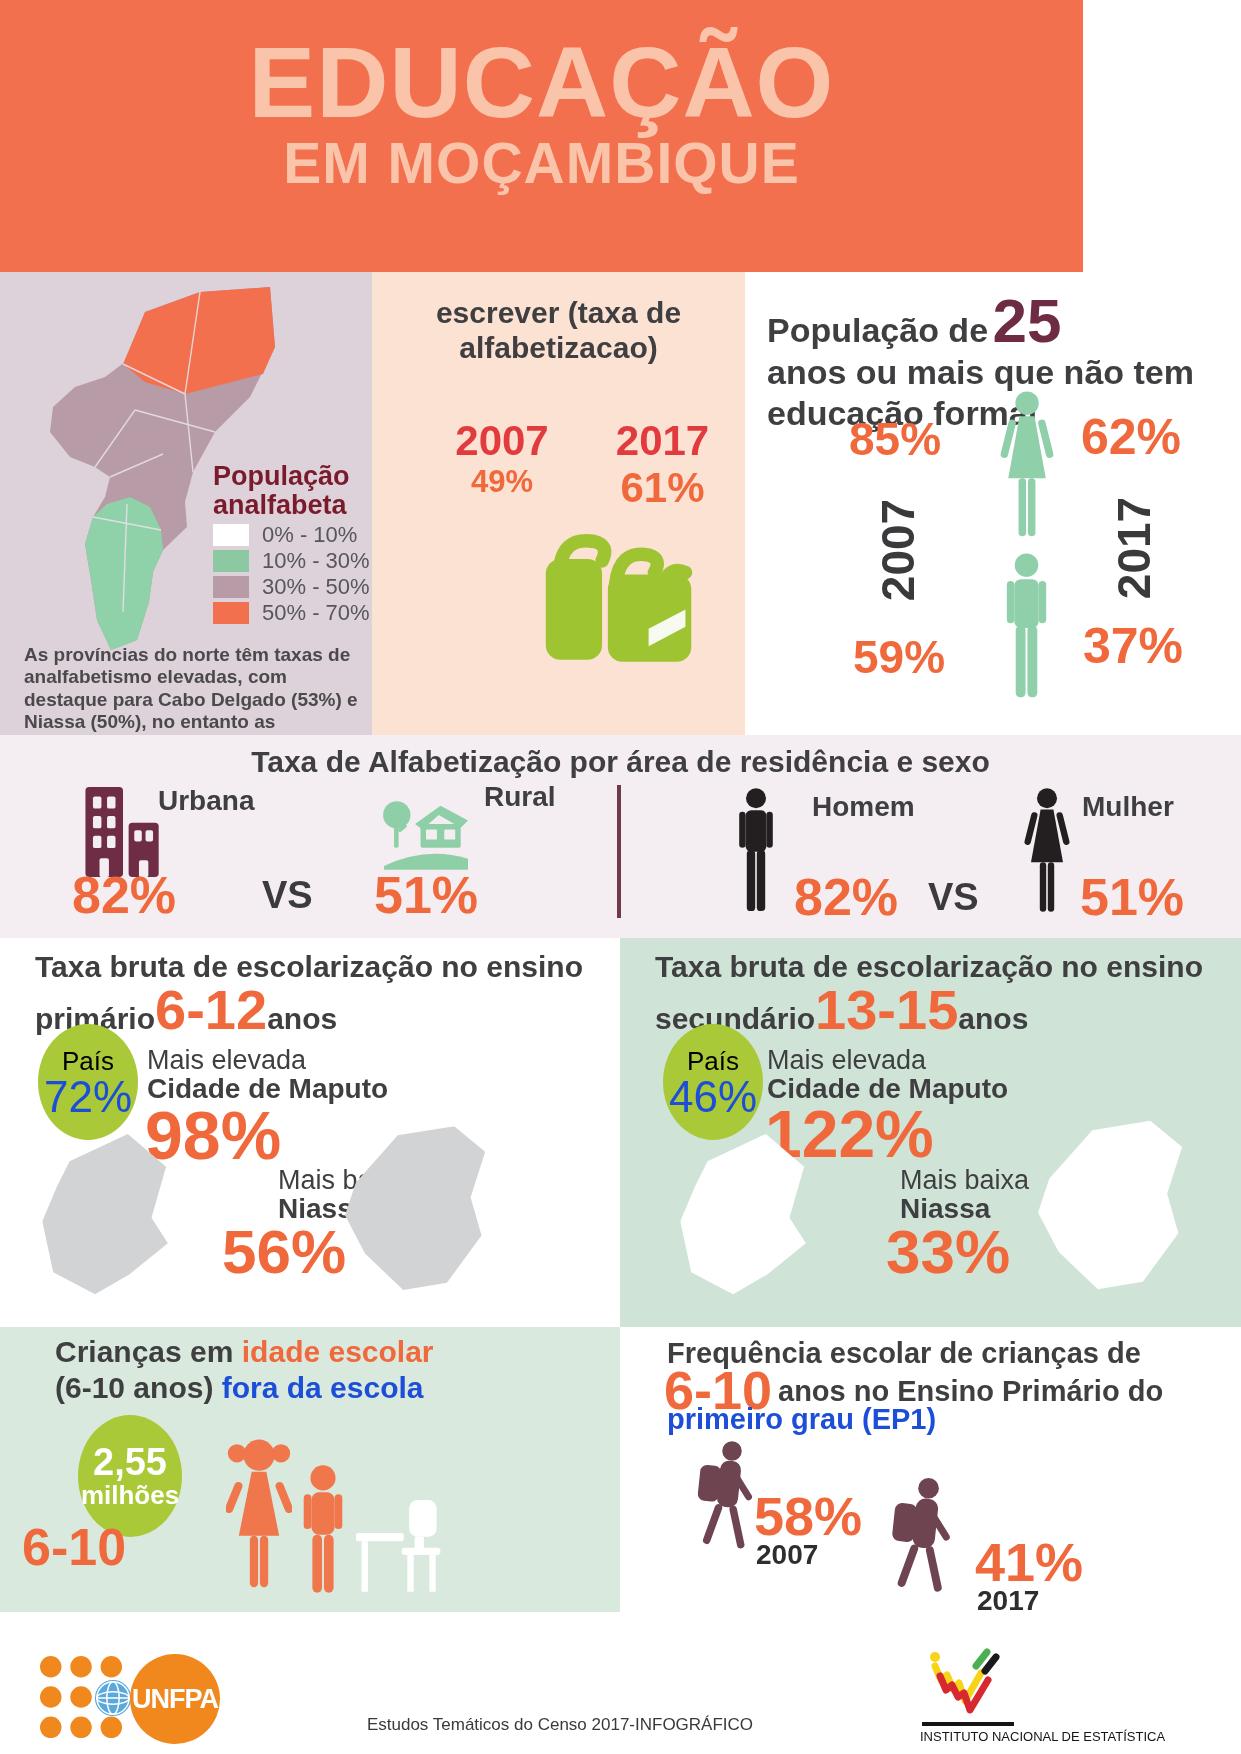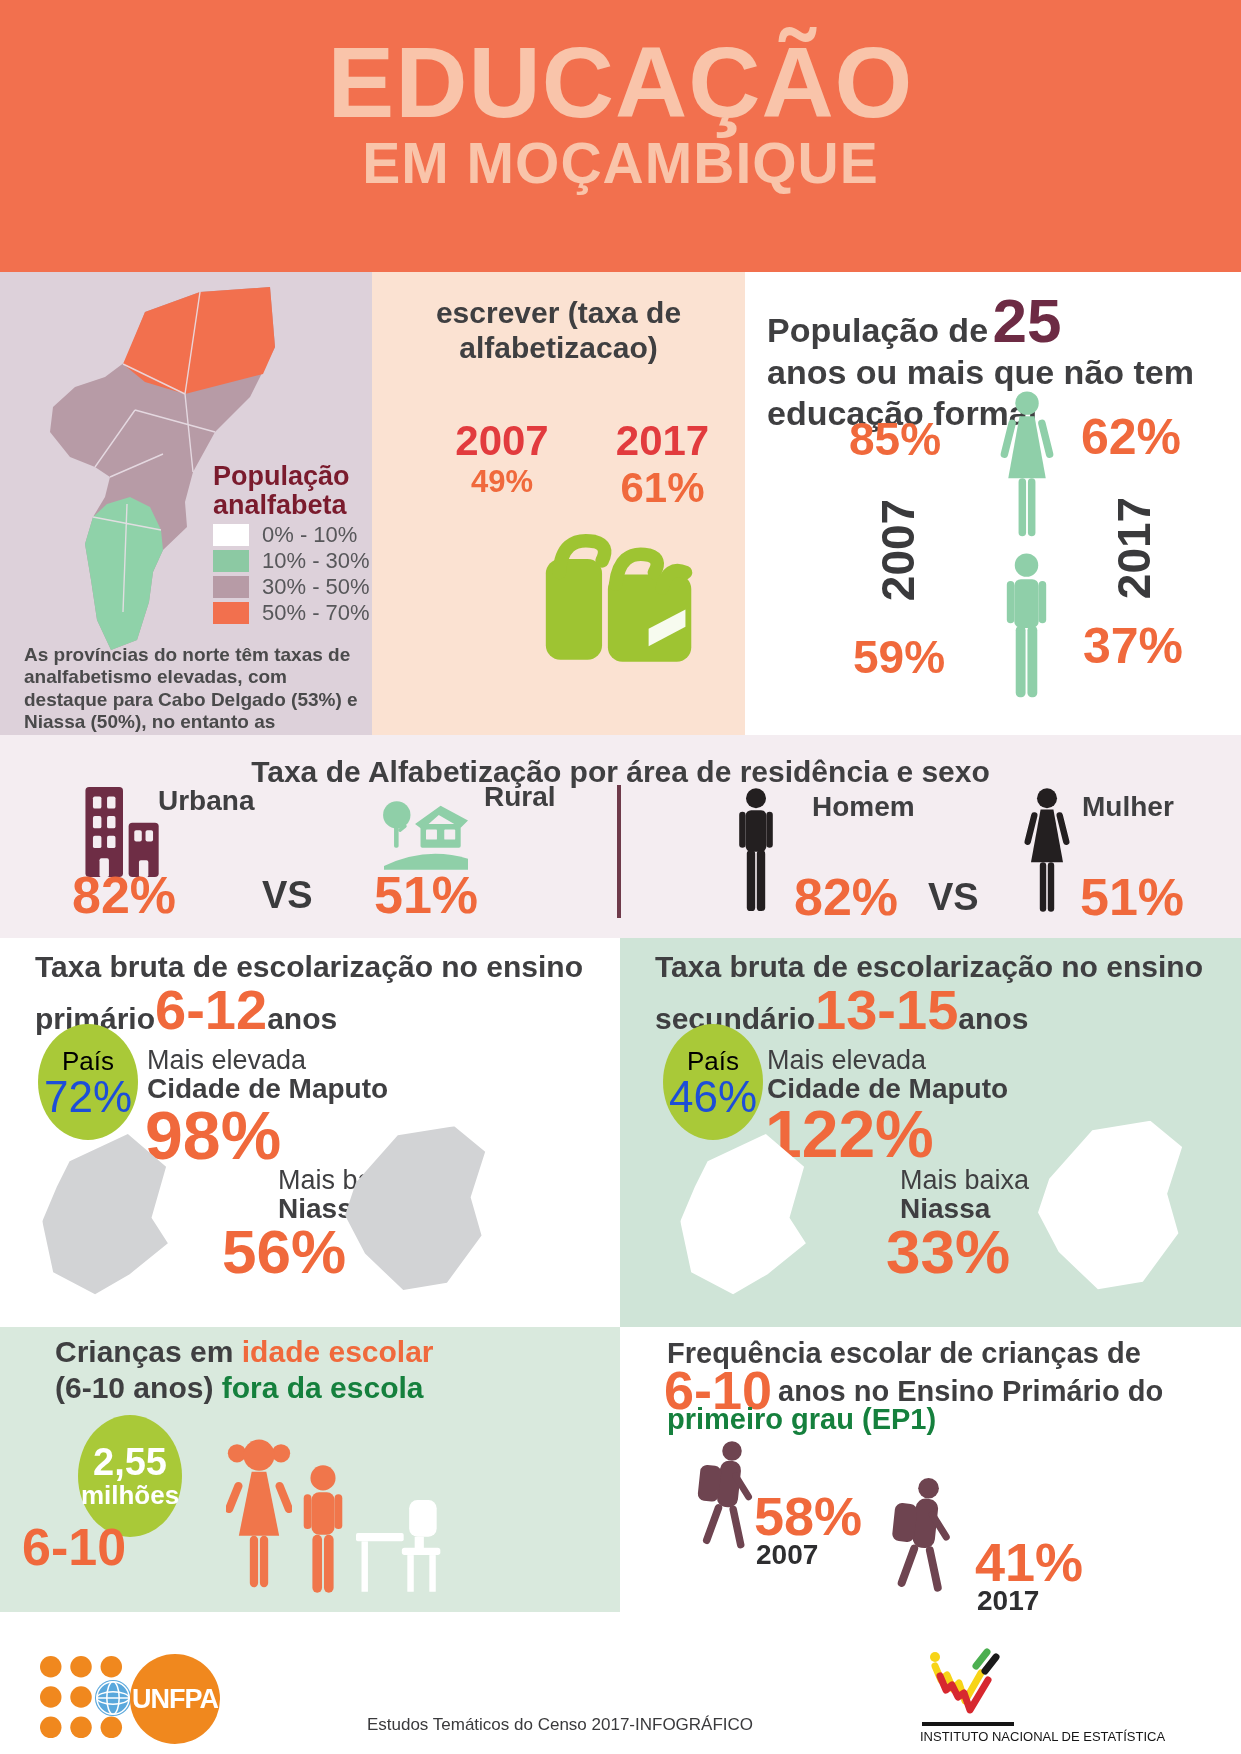--- a/index.html
+++ b/index.html
@@ -1,61 +1,61 @@
 <!DOCTYPE html>
 <html><head>
 <meta charset="utf-8">
 <style>
   html,body{margin:0;padding:0;}
   body{width:1241px;height:1754px;position:relative;background:#ffffff;
        font-family:"Liberation Sans",sans-serif;color:#3f3f41;overflow:hidden;}
   .abs{position:absolute;}
   section,header,footer{position:absolute;overflow:hidden;}
   
-  .hdr{left:0;top:0;width:1241px;height:272px;background:#f2704e;text-align:center;}
+  .hdr{left:0;top:0;width:1083px;height:272px;background:#f2704e;text-align:center;}
   .hdr-t1{font-size:100px;font-weight:bold;color:#f9c4aa;margin-top:30px;line-height:1.05;letter-spacing:1px;}
   .hdr-t2{font-size:57px;font-weight:bold;color:#f9c4aa;line-height:1.0;letter-spacing:1px;}
   
   .map-sec{left:0;top:272px;width:400px;height:463px;background:#ddd1da;}
   .lit-sec{left:372px;top:272px;width:373px;height:463px;background:#fbe2d2;}
   .edu-sec{left:745px;top:272px;width:496px;height:463px;background:#ffffff;border-radius:19px;}
   .leg-title{font-size:27px;font-weight:bold;color:#7a1b2d;line-height:1.08;}
   .leg-row{display:flex;align-items:center;height:25px;margin-bottom:1px;}
   .leg-swatch{width:36px;height:22px;margin-right:13px;flex:0 0 auto;}
   .leg-label{font-size:22px;color:#57575a;}
   .map-caption{font-size:19px;font-weight:bold;color:#4a4a4b;line-height:1.18;}
   .lit-title{font-size:30px;font-weight:bold;text-align:center;line-height:1.15;margin-top:24px;}
   .yr{font-size:42px;font-weight:bold;color:#e23b3e;text-align:center;}
   .pct{font-weight:bold;color:#f0693c;}
   .edu-title{font-size:34px;font-weight:bold;line-height:1.22;}
   .edu-age{font-size:62px;font-weight:bold;color:#6d2b44;line-height:1;}
   .vyr{font-size:46px;font-weight:bold;color:#3a3a3c;text-align:center;transform:rotate(-90deg);}
   
   .band{left:0;top:735px;width:1241px;height:203px;background:#f4edf1;}
-  .band-title{font-size:30px;font-weight:bold;text-align:center;margin-top:20px;}
+  .band-title{font-size:30px;font-weight:bold;text-align:center;margin-top:10px;}
   .band-label{font-size:28px;font-weight:bold;}
   .band-pct{font-size:52px;}
   .vs{font-size:38px;font-weight:bold;color:#3b3b3d;margin-top:21px;}
   .divider{left:617px;top:785px;width:4px;height:133px;background:#6e3a4a;position:absolute;}
   
   .prim-sec{left:0;top:938px;width:620px;height:389px;background:#ffffff;}
   .sec-sec{left:620px;top:938px;width:621px;height:389px;background:#cfe4d7;}
   .sec-title{font-size:30px;font-weight:bold;line-height:1.1;}
   .age-big{font-size:56px;font-weight:bold;color:#f0693c;line-height:1;}
   .title-row{display:flex;align-items:baseline;gap:0;}
   .circle{background:#a9c938;border-radius:50%;text-align:center;color:#ffffff;}
   .circ-top{font-size:26px;font-weight:normal;color:#000000;line-height:1.05;}
   .circ-val{font-size:44px;font-weight:normal;color:#1d4ed8;line-height:1.0;}
   .small-lbl{font-size:27px;color:#3f3f41;line-height:1.1;}
   .small-lbl-b{font-size:28px;font-weight:bold;color:#3f3f41;line-height:1.1;}
   .oos-sec{left:0;top:1327px;width:620px;height:285px;background:#d9e9dd;}
   .att-sec{left:620px;top:1327px;width:621px;height:285px;background:#ffffff;}
   .oos-title{font-size:30px;font-weight:bold;line-height:1.15;}
   .orange-t{color:#f0693c;}
-  .maroon-t{color:#15803d;}
+  .maroon-t{color:#1d4ed8;}
   .att-title{font-size:29px;font-weight:bold;line-height:1.15;}
   .att-yr{font-size:28px;font-weight:bold;color:#2e2e30;}
   
   .ftr{left:0;top:1612px;width:1241px;height:142px;background:#ffffff;}
   .unfpa-circle{left:130px;top:42px;width:90px;height:90px;border-radius:50%;background:#f0881e;
                 text-align:center;position:absolute;}
   .unfpa-txt{font-size:27px;font-weight:bold;color:#ffffff;line-height:90px;letter-spacing:-1px;}
   .ftr-caption{font-size:17px;color:#3a3a3c;text-align:center;}
   .ine-rule{background:#151515;position:absolute;}
   .ine-name{font-size:13px;color:#151515;white-space:nowrap;position:absolute;}

